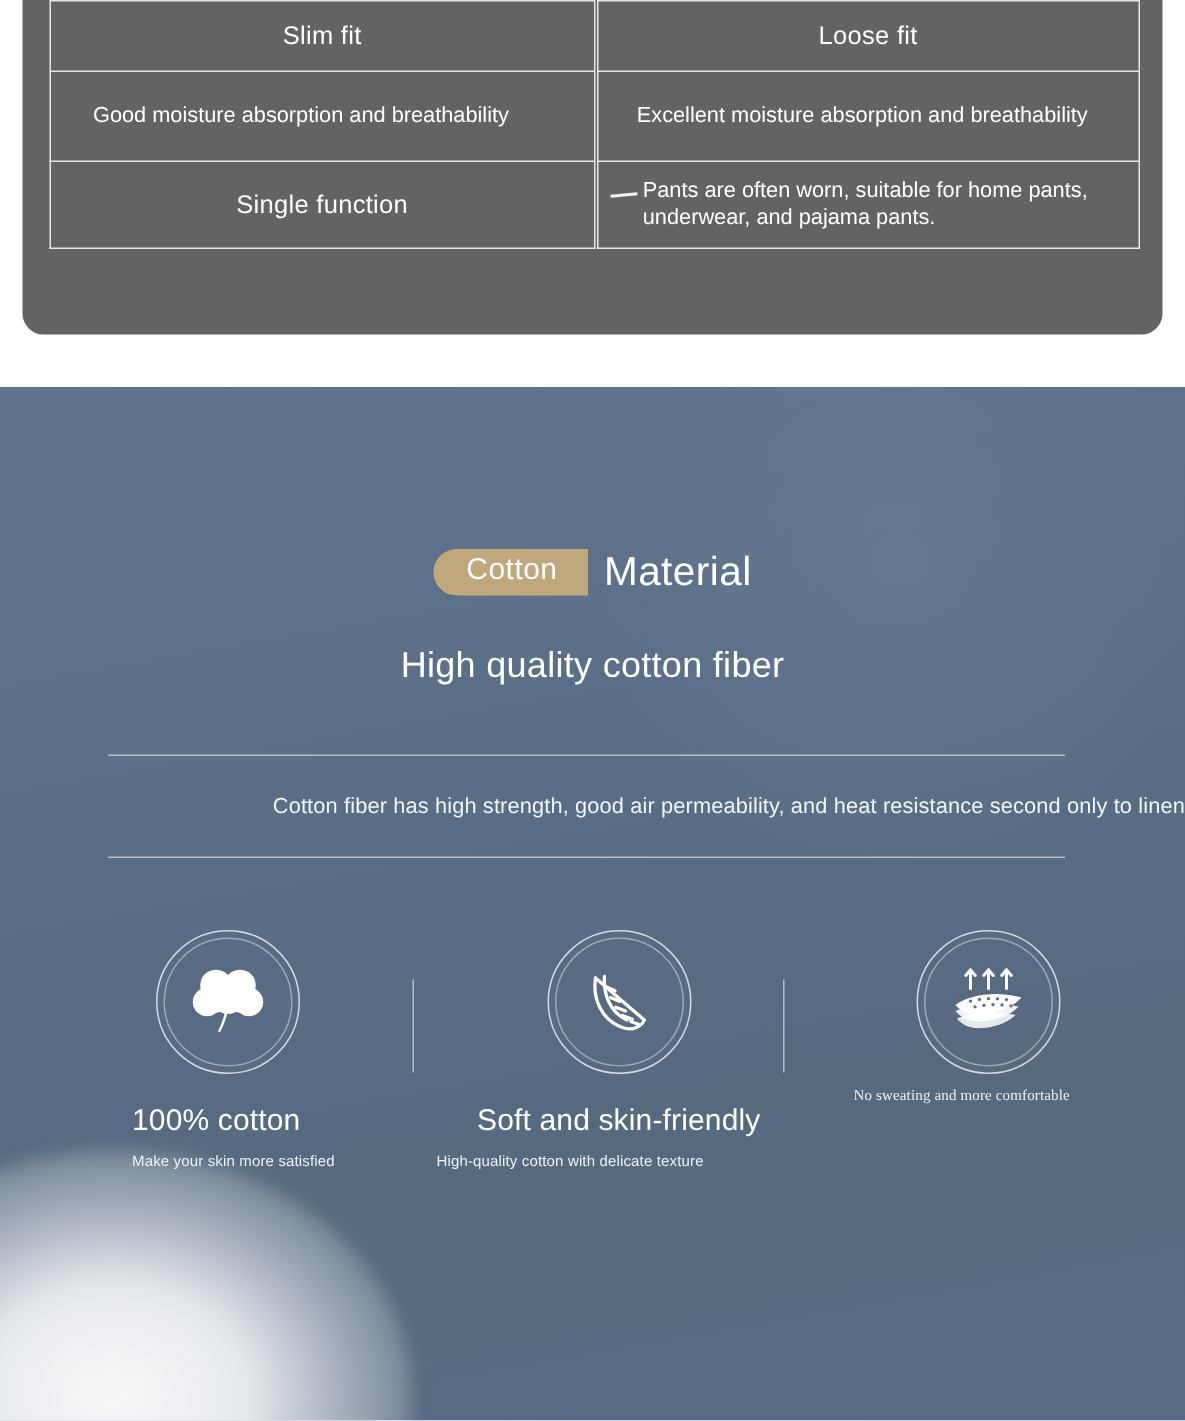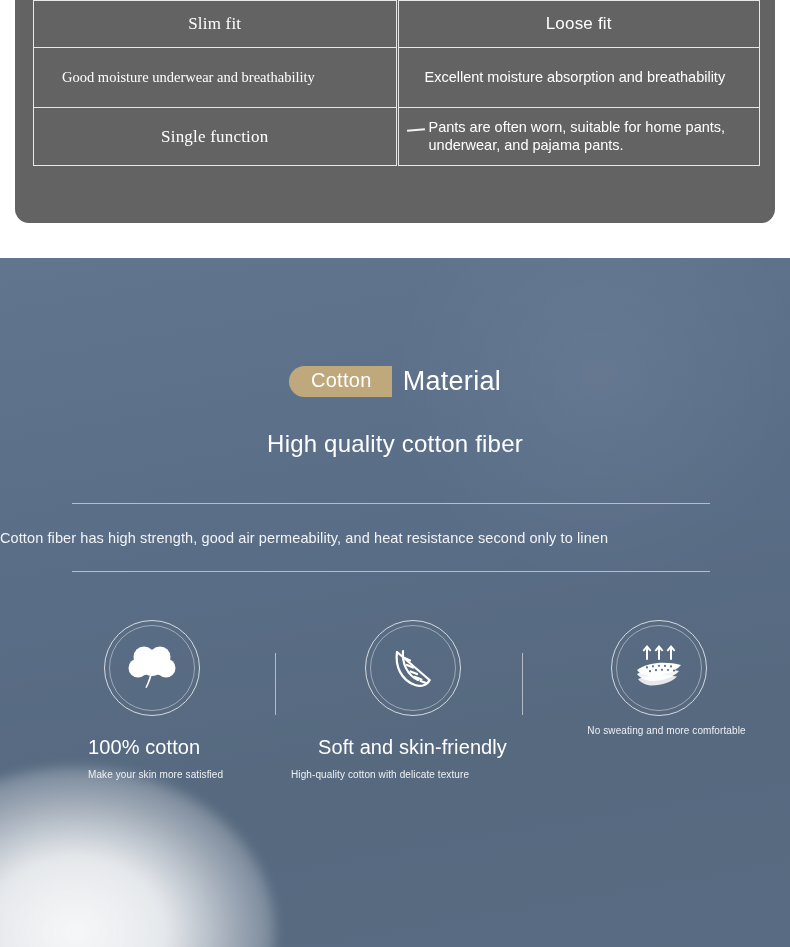--- a/index.html
+++ b/index.html
@@ -37,21 +37,21 @@
   .cmp-row {
     display: flex;
     width: 100%;
   }
   .cmp-cell {
     box-sizing: border-box;
     border: 1px solid #e8e8e8;
     color: #ffffff;
     position: relative;
   }
-  .cmp-cell.left  { width: 364px; font-family: Liberation Serif, serif; }
+  .cmp-cell.left  { width: 364px; }
   .cmp-cell.right { width: 363px; margin-left: 1px; }
 
   .cmp-row.r1 .cmp-cell { height: 48px; }
   .cmp-row.r2 .cmp-cell { height: 60px; }
   .cmp-row.r3 .cmp-cell { height: 58px; }
   .cmp-row.r2 .cmp-cell, .cmp-row.r3 .cmp-cell { border-top: none; }
 
   .cell-center {
     display: flex;
     align-items: center;
@@ -153,21 +153,21 @@
     height: 1px;
     background: rgba(255,255,255,0.55);
   }
   #rule-top { top: 245px; }
   #rule-bottom { top: 313px; }
   #cotton-desc {
     position: absolute;
     left: 0;
     top: 272px;
     width: 790px;
-    text-align: left;
+    text-align: right;
     color: #f2f4f6;
     font-size: 14.5px;
     letter-spacing: .1px;
   }
 
   
   #features {
     position: absolute;
     left: 0;
     top: 362px;
@@ -220,21 +220,21 @@
     text-align: center;
     line-height: 1.25;
     letter-spacing: .1px;
   }
 
   .feature.f1 .feature-title { text-align: left; padding-left: 58px; }
   .feature.f1 .feature-sub   { text-align: left; padding-left: 58px; padding-right: 40px; }
   .feature.f2 .feature-title { text-align: center; }
   .feature.f2 .feature-sub   { text-align: left; padding-left: 0px; padding-right: 8px; }
   .feature.f3 .feature-title { text-align: left; padding-left: 8px; padding-right: 6px; margin-top: 12px; }
-  .feature.f3 .feature-sub   { text-align: center; padding-left: 32px; padding-right: 16px; }
+  .feature.f3 .feature-sub   { text-align: left; padding-left: 32px; padding-right: 16px; font-family: Liberation Serif, serif; }
 
   .vdivider {
     position: absolute;
     top: 395px;
     width: 1px;
     height: 62px;
     background: rgba(255,255,255,0.55);
   }
   #vdiv-1 { left: 275px; }
   #vdiv-2 { left: 522px; }
@@ -249,21 +249,21 @@
       <div class="cmp-cell left">
         <div class="cell-center">Slim fit</div>
       </div>
       <div class="cmp-cell right">
         <div class="cell-center">Loose fit</div>
       </div>
     </div>
 
     <div class="cmp-row r2">
       <div class="cmp-cell left">
-        <div class="cell-left">Good moisture underwear and breathability</div>
+        <div class="cell-left">Good moisture absorption and breathability</div>
       </div>
       <div class="cmp-cell right">
         <div class="cell-left pad-small">Excellent moisture absorption and breathability</div>
       </div>
     </div>
 
     <div class="cmp-row r3">
       <div class="cmp-cell left">
         <div class="cell-center">Single function</div>
       </div>

